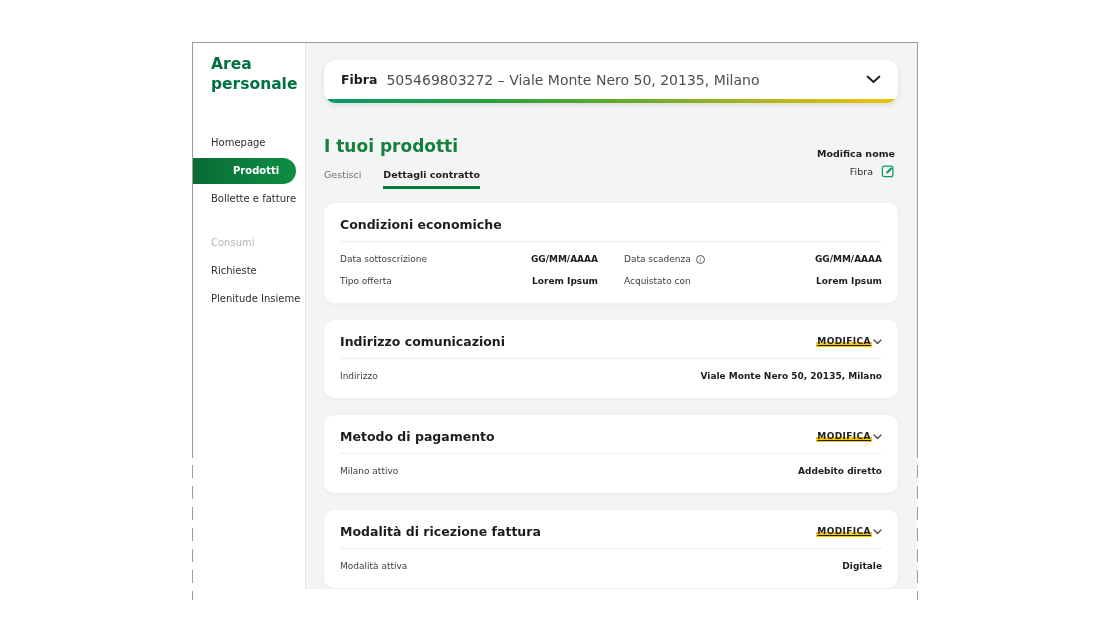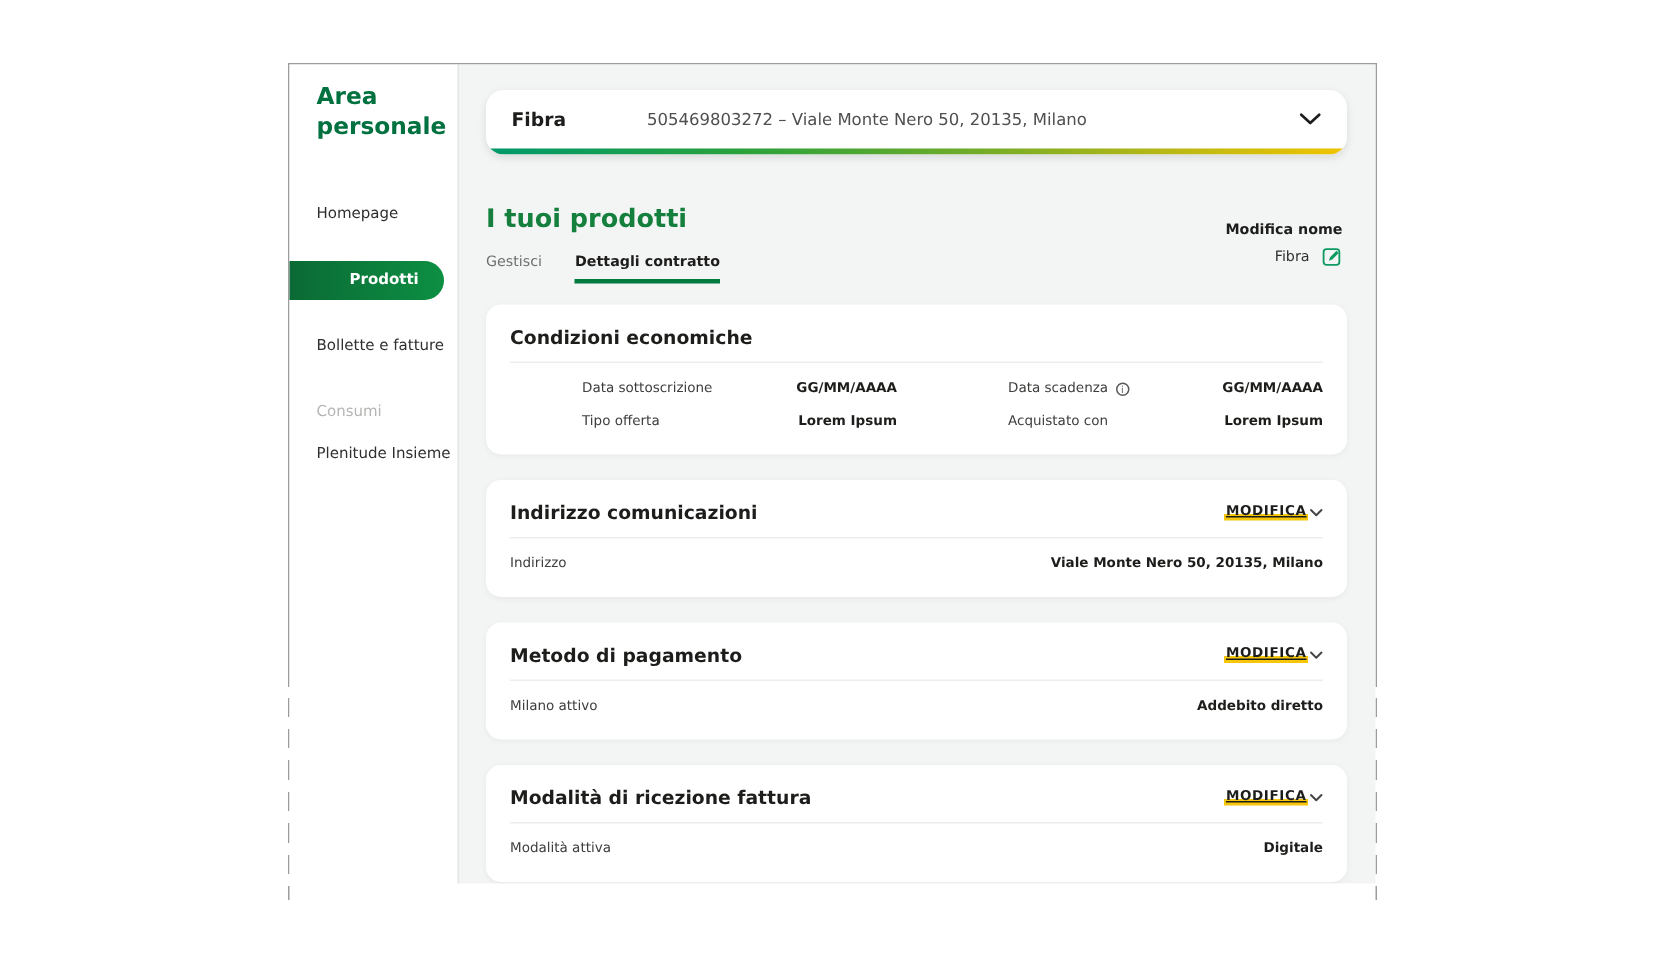--- a/index.html
+++ b/index.html
@@ -11,35 +11,35 @@
   .fb-l-solid { left:0; top:0; height:416px; background:#9c9c9c; }
   .fb-r-solid { right:0; top:0; height:416px; background:#9c9c9c; }
   .fb-l-dash, .fb-r-dash { top:423px; height:135px;
     background:repeating-linear-gradient(to bottom,#9c9c9c 0 13px,transparent 13px 21px); }
   .fb-l-dash { left:0; } .fb-r-dash { right:0; }
 
   
   .sidebar { position:absolute; left:1px; top:1px; width:112px; height:546px; background:#fff; padding-top:11px; }
   .sb-title { padding-left:18px; font-size:15.5px; line-height:1.32; font-weight:700; color:#00713f; margin-bottom:34px; }
   .sb-item { height:28px; line-height:28px; padding-left:18px; font-size:10px; color:#2f2f2e; cursor:pointer; }
-  .sb-item--active { height:26px; line-height:26px; width:103px; margin:17px 0;
+  .sb-item--active { height:26px; line-height:26px; width:103px; margin:1px 0;
     background:linear-gradient(90deg,#0b6a35 0%,#0c8f43 100%);
     color:#ffffff; font-weight:700; border-radius:0 13px 13px 0;padding-left:40px; }
   .sb-item--disabled { color:#b5b5b4;margin-top:16px; }
   .divider-v { position:absolute; left:113px; top:1px; width:1px; height:546px; background:#e4e4e4; }
 
   
   .main { position:absolute; left:114px; top:1px; width:611px; height:546px;
     background:#f3f5f4; overflow:hidden; padding:0 19px 0 18px; }
 
   .topbar { margin-top:17px; border-radius:12px; overflow:hidden;
     box-shadow:0 2px 6px rgba(0,0,0,.10); cursor:pointer; }
   .topbar-inner { height:39px; background:#fff; display:flex; align-items:center; padding:0 17px; }
   .tb-product { font-size:12.5px; font-weight:700; margin-right:9px; }
-  .tb-detail { font-size:11px; color:#4f4f4f; flex:1;margin-left:45px; }
+  .tb-detail { font-size:14px; color:#4f4f4f; flex:1; }
   .tb-chevron { flex:0 0 auto; }
   .topbar-grad { height:4px;
     background:linear-gradient(90deg,#00996c 0%,#2aa23c 30%,#6cab2a 55%,#b5b717 78%,#f0c400 100%); }
 
   .page-title { margin-top:33px; font-size:17px; font-weight:700; color:#15803d; }
 
   .rename { position:absolute; top:105px; right:22px; text-align:center; }
   .rename-label { font-size:9.5px; font-weight:700; margin-bottom:5px; }
   .rename-row { display:flex; justify-content:flex-end; align-items:center; gap:8px; font-size:9.5px; color:#2f2f2e; }
 
@@ -53,21 +53,21 @@
   .card-n { margin-top:17px; }
   .card-head { display:flex; justify-content:space-between; align-items:center; margin:2px 0 9px;text-align:right; }
   .card-title { font-size:12.5px; font-weight:700; }
   .modifica { display:flex; align-items:center; gap:1px; cursor:pointer;text-decoration:underline; }
   .modifica-label { font-size:9px; font-weight:700; letter-spacing:.4px; color:#1d1d1b;
     background:linear-gradient(to bottom,transparent 58%,#f5c60a 58%); padding:0 1px 1px; }
   .card-divider { height:1px; background:#ededed; margin-bottom:6px; }
 
   .row { display:flex; justify-content:space-between; align-items:center; padding:6px 0; font-size:9px; }
   .row4 { display:grid; grid-template-columns:1fr 1fr; column-gap:26px; padding:6px 0; font-size:9px; }
-  .half { display:flex; justify-content:space-between; align-items:flex-end;margin-left:48px; }
+  .half { display:flex; justify-content:space-between; align-items:flex-end; }
   .lab { color:#3e3e3d; display:flex; align-items:center; gap:5px; }
   .val { font-weight:700; color:#1d1d1b; text-align:right; }
 
   .info-icon { display:inline-flex; width:9px; height:9px; border:1px solid #5a5a5a; border-radius:50%;
     font-size:6.5px; line-height:8px; justify-content:center; color:#5a5a5a; font-style:normal; cursor:pointer; }
 </style>
 </head>
 <body>
 
 <div class="frame">
@@ -77,20 +77,21 @@
   <div class="fb fb-l-dash"></div>
   <div class="fb fb-r-dash"></div>
 
   <aside class="sidebar">
     <div class="sb-title">Area personale</div>
     <nav>
       <div class="sb-item">Homepage</div>
       <div class="sb-item sb-item--active">Prodotti</div>
       <div class="sb-item">Bollette e fatture</div>
       <div class="sb-item sb-item--disabled">Consumi</div>
+      <div class="sb-item">Richieste</div>
       <div class="sb-item">Plenitude Insieme</div>
     </nav>
   </aside>
   <div class="divider-v"></div>
 
   <main class="main">
 
     <div class="topbar">
       <div class="topbar-inner">
         <span class="tb-product">Fibra</span>

